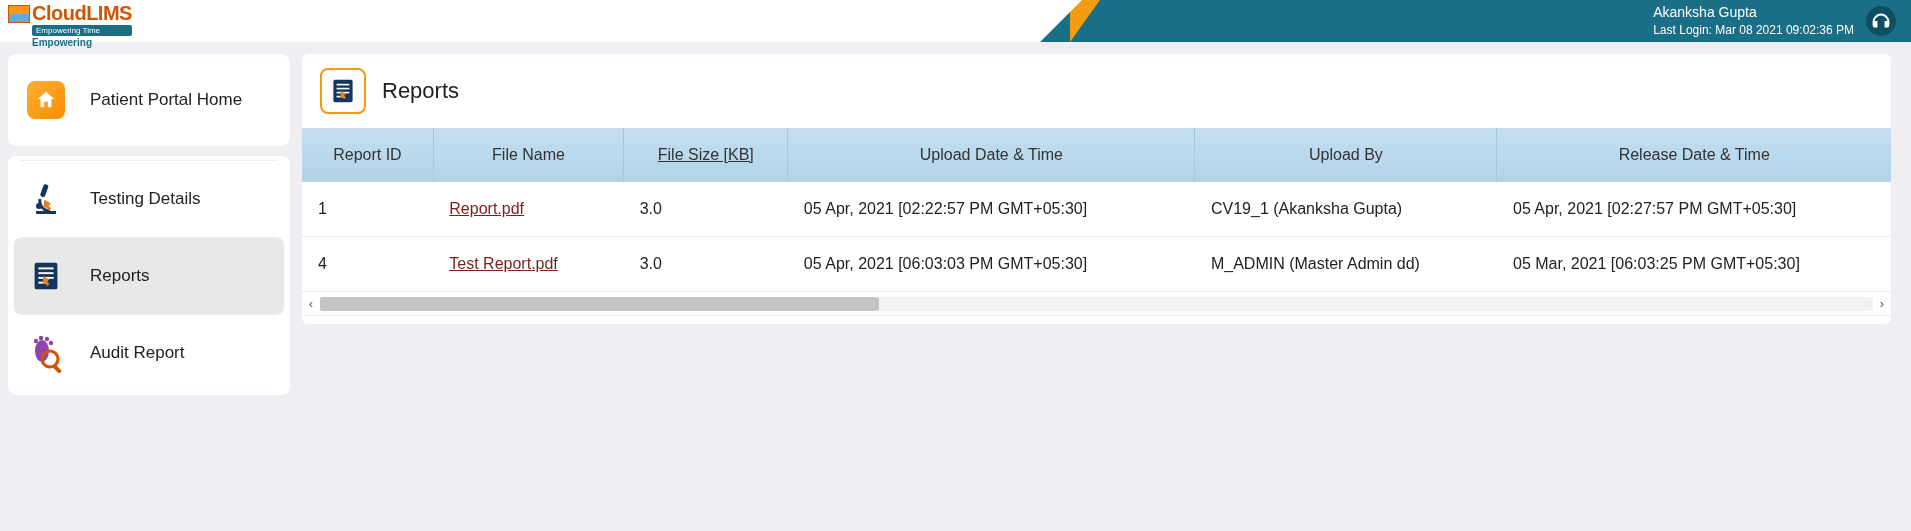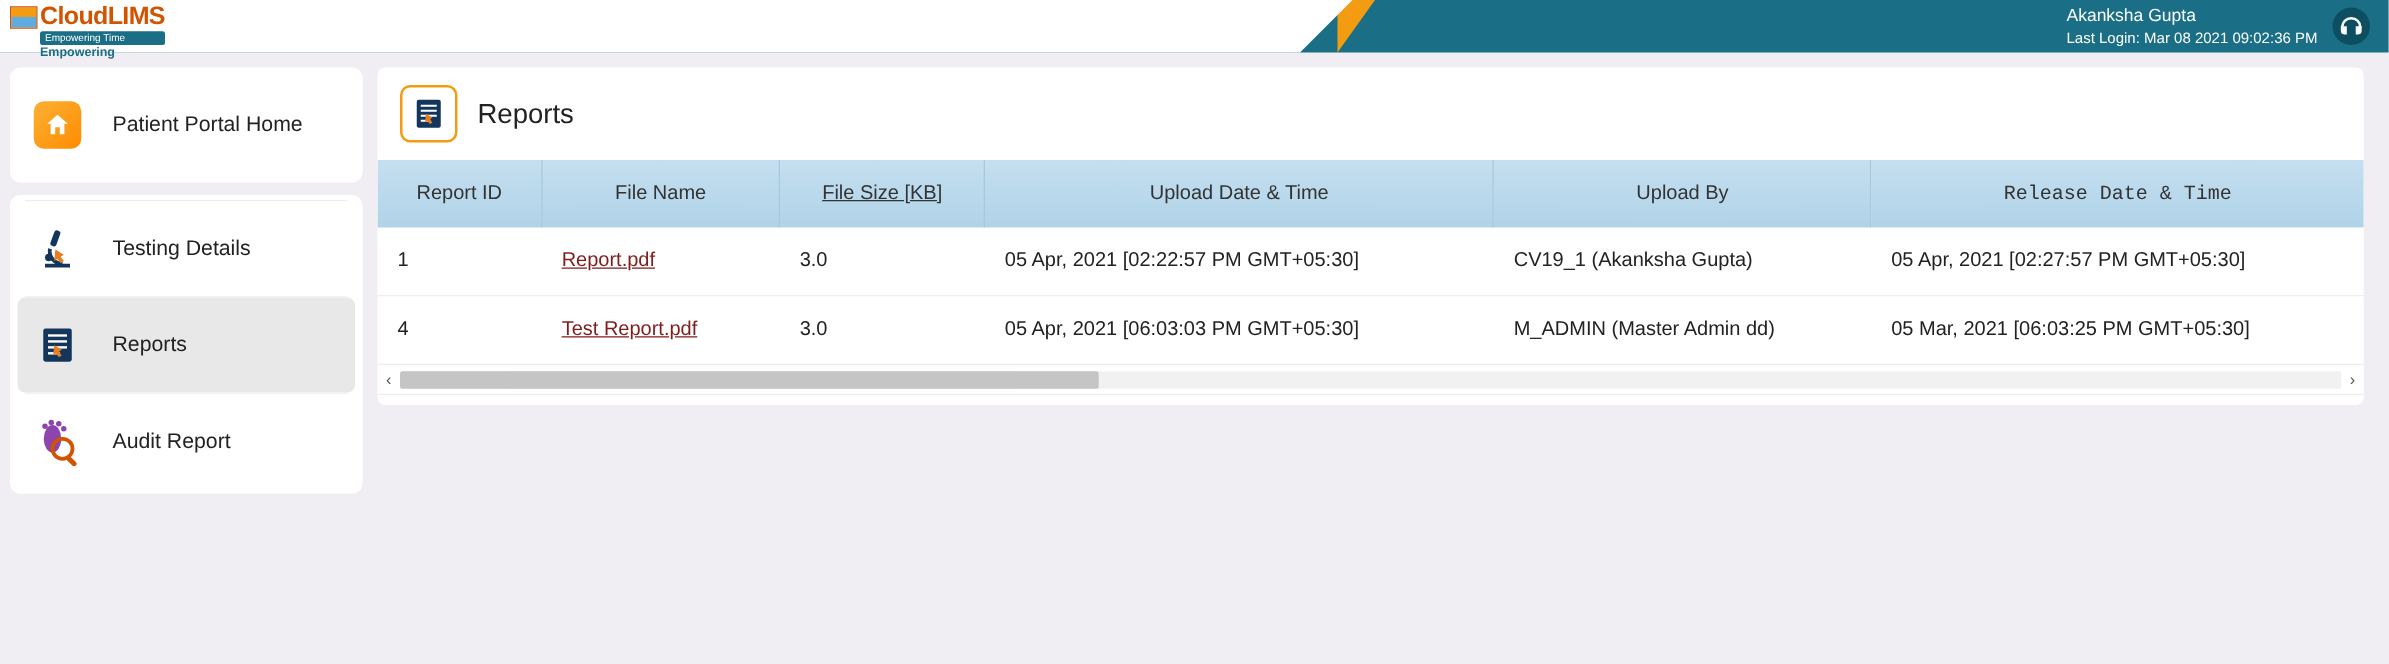--- a/index.html
+++ b/index.html
@@ -43,21 +43,21 @@
     .table { width: 100%; min-width: 1550px; border-collapse: collapse; }
     .table th { background: linear-gradient(to bottom, #c5dff0, #b0d3e8); color: #333; font-weight: 500; font-size: 16px; text-align: center; padding: 18px 16px; border-right: 1px solid #a8c8dc; }
     .table th:last-child { border-right: none; }
     .table td { padding: 18px 16px; font-size: 16px; color: #222; border-bottom: 1px solid #eee; }
     .table td a { color: #7f1d1d; text-decoration: underline; }
     .col-id { width: 100px; }
     .col-file { width: 145px; }
     .col-size { width: 125px; text-decoration: underline; }
     .col-upload { width: 310px; }
     .col-by { width: 230px; }
-    .col-release { width: 300px; font-family: Liberation Mono, monospace; }
+    .col-release { width: 300px; }
 
     .scroll-row td { padding: 4px 2px; }
     .hscroll { display: flex; align-items: center; gap: 2px; }
     .hscroll-arrow { width: 14px; font-size: 13px; color: #555; cursor: pointer; text-align: center; }
     .hscroll-track { flex: 1; height: 14px; background: #f1f1f1; position: relative; border-radius: 2px; }
     .hscroll-thumb { position: absolute; left: 0; top: 0; height: 100%; width: 36%; background: #c5c5c5; border-radius: 2px; cursor: pointer; }
   </style>
 </head>
 <body>
 

